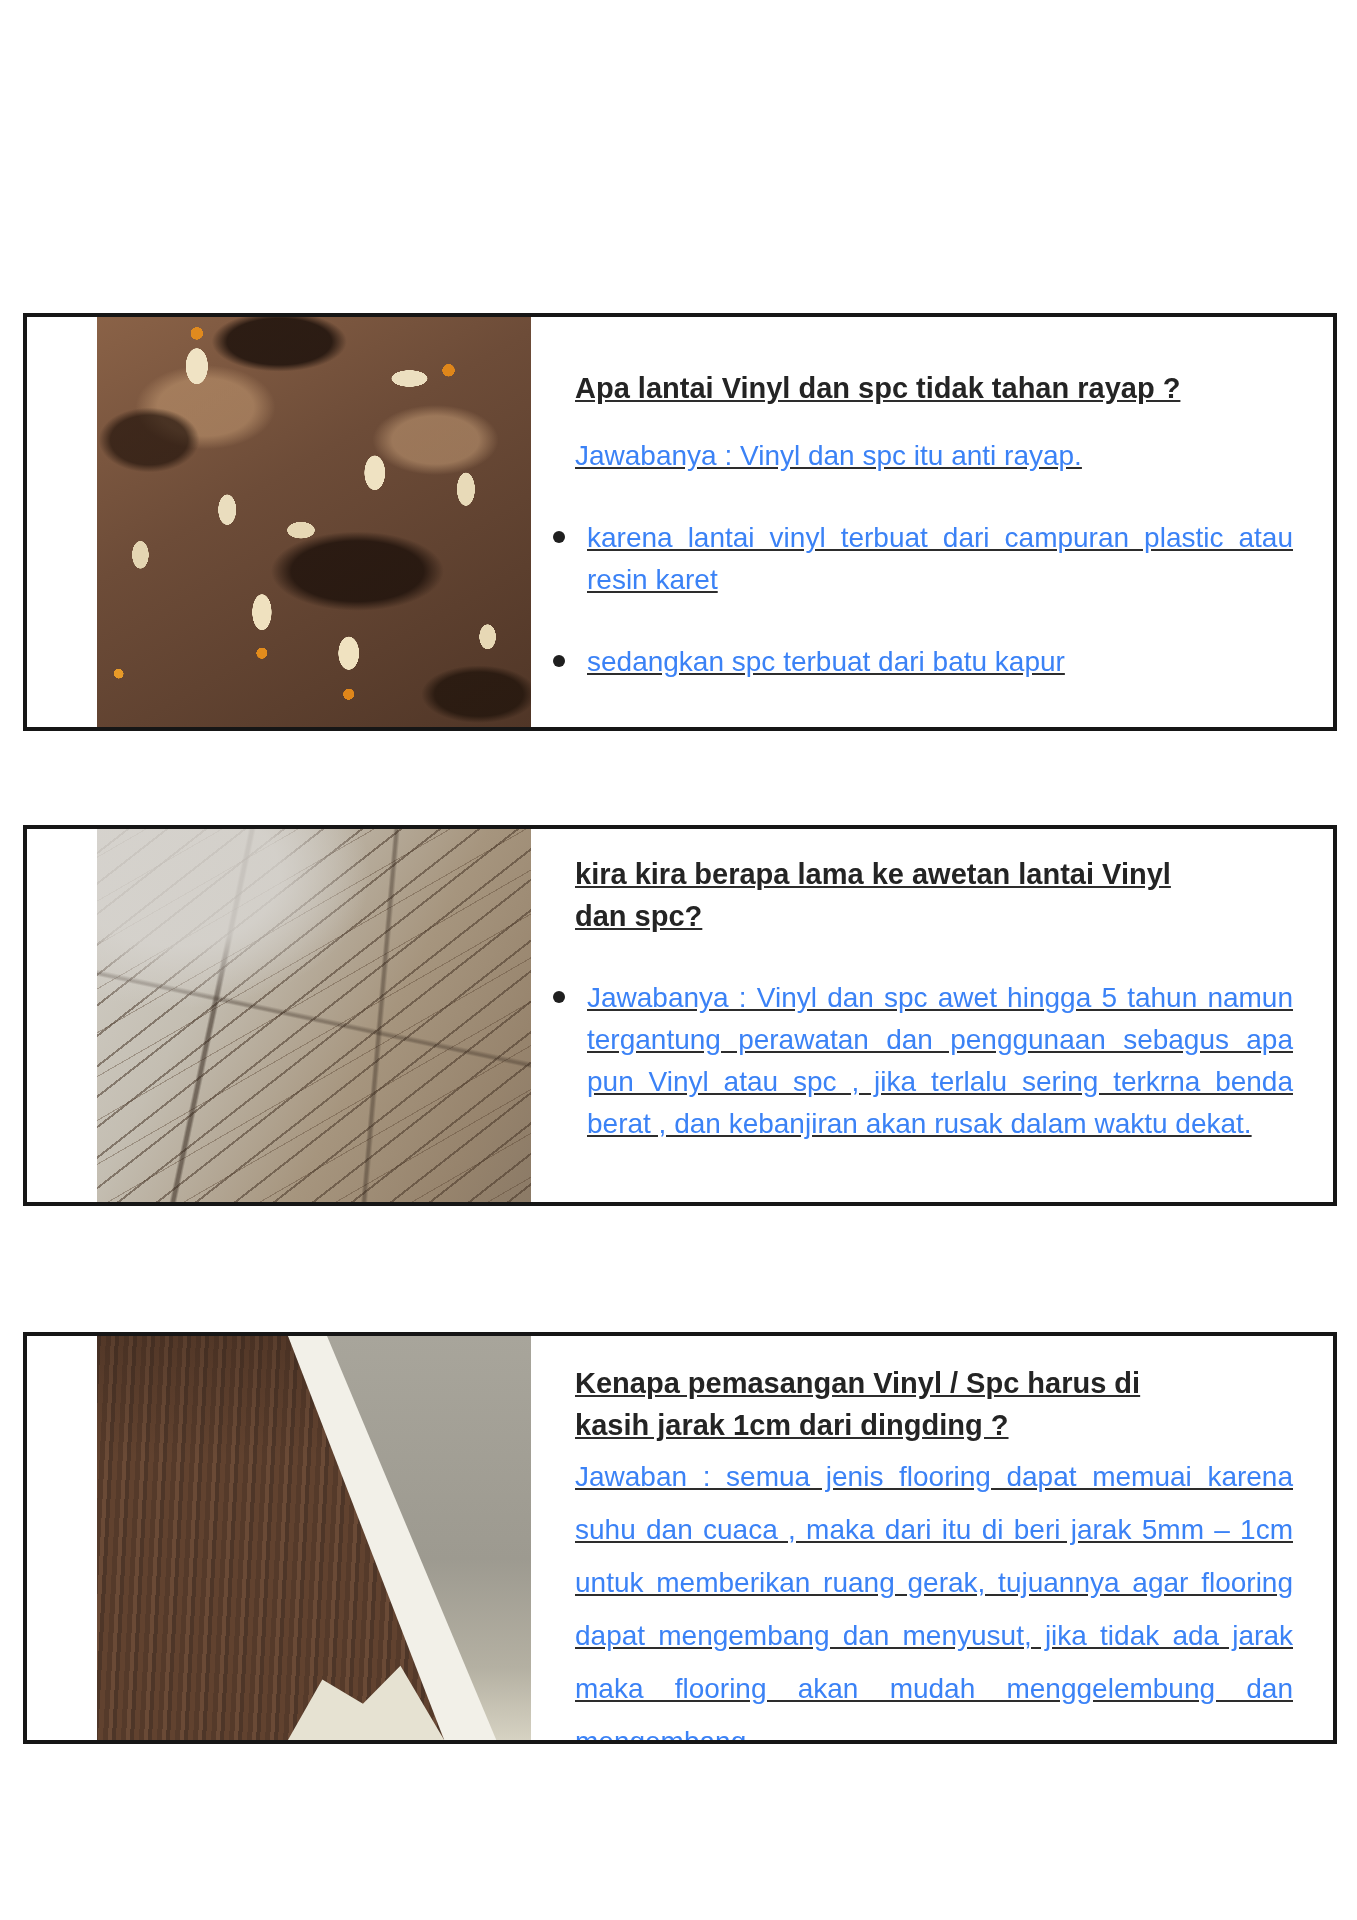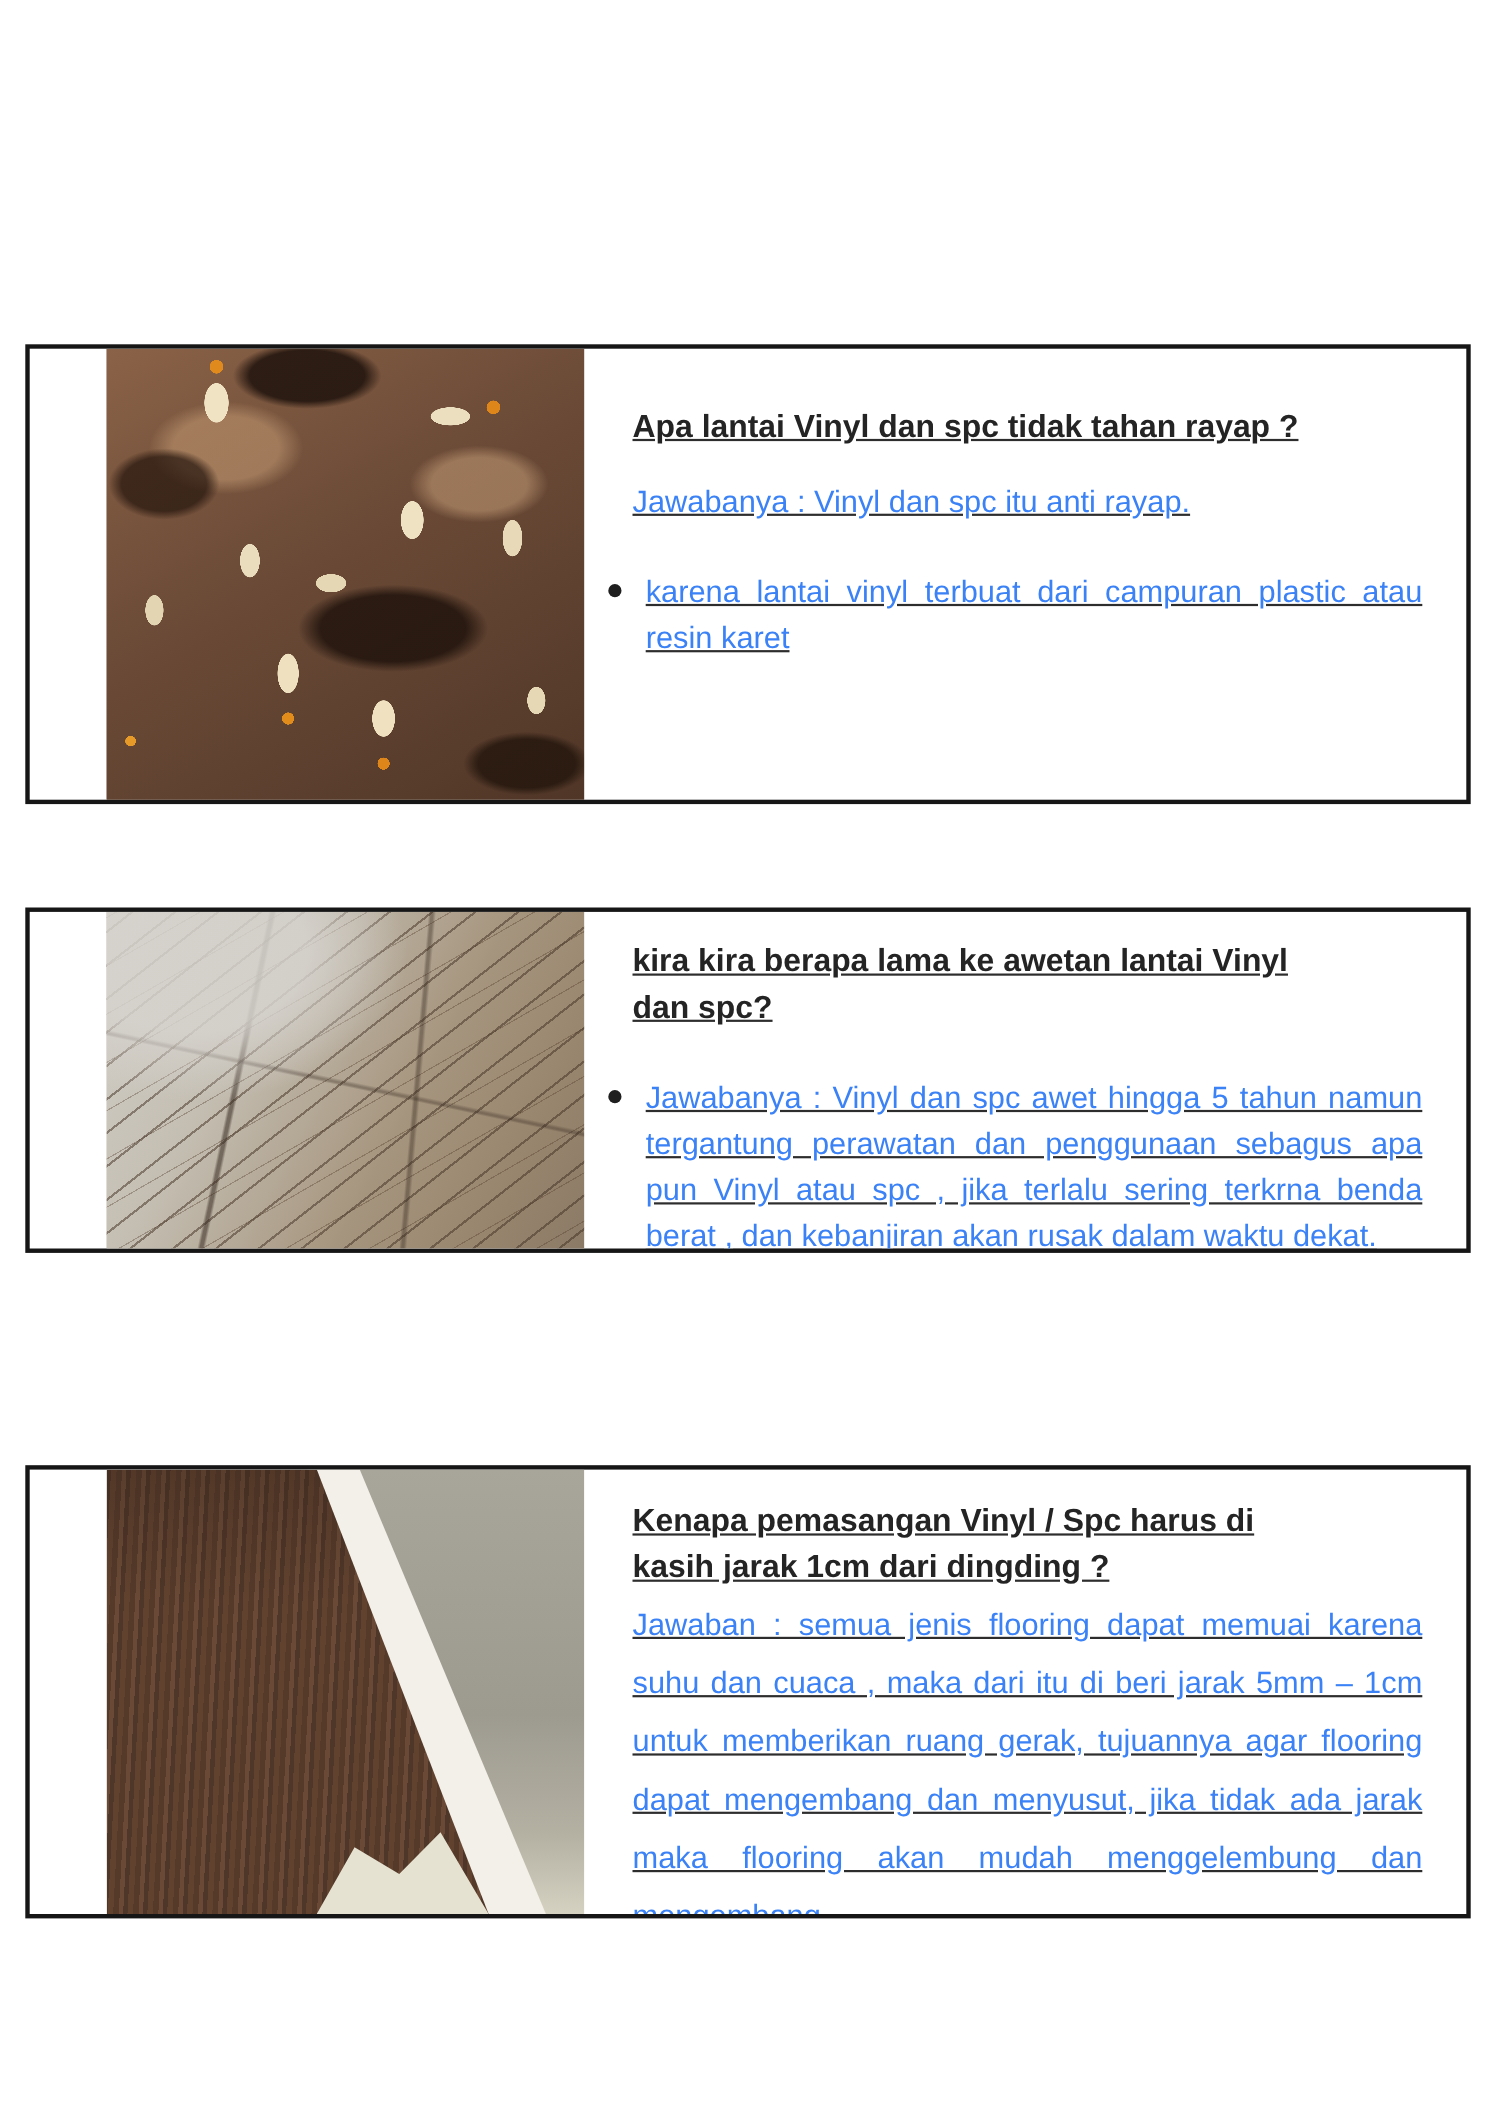--- a/index.html
+++ b/index.html
@@ -16,21 +16,21 @@
   .title{
     font-size:40px;font-weight:bold;color:#262626;padding-left:215px;letter-spacing:.5px;
   }
   
   .qa-box{
     position:absolute;left:23px;width:1314px;
     border:4px solid #161616;box-sizing:border-box;background:#fff;
     display:flex;overflow:hidden;text-decoration:underline;
   }
   #box1{top:313px;height:418px;}
-  #box2{top:825px;height:314px;}
+  #box2{top:825px;height:381px;}
   #box3{top:1332px;height:412px;}
   .photo{margin-left:70px;width:434px;height:100%;flex:none;position:relative;overflow:hidden;}
   .content{flex:1;padding:0 40px 0 22px;box-sizing:border-box;}
   .q{margin:0;font-size:29px;font-weight:bold;color:#242424;line-height:42px;}
   .a,.btext,.para{margin:0;font-size:28px;line-height:42px;color:#3b82f6;}
   .indent{margin-left:22px;}
   .nowrap{white-space:nowrap;}
   .just{text-align:justify;}
   .bullet{display:flex;}
   .dot{width:12px;height:12px;border-radius:50%;background:#1f1f1f;flex:none;margin-top:14px;margin-right:22px;}
@@ -113,20 +113,24 @@
 
   <section class="qa-box" id="box1">
     <div class="photo photo-termites"></div>
     <div class="content">
       <h2 class="q indent nowrap mt-q1">Apa lantai Vinyl dan spc tidak tahan rayap ?</h2>
       <p class="a indent mt-a1">Jawabanya : Vinyl dan spc itu anti rayap.</p>
       <div class="bullet mt-b1">
         <span class="dot"></span>
         <p class="btext just">karena lantai vinyl terbuat dari campuran plastic atau resin karet</p>
       </div>
+      <div class="bullet mt-b2">
+        <span class="dot"></span>
+        <p class="btext">sedangkan spc terbuat dari batu kapur</p>
+      </div>
     </div>
   </section>
 
   <section class="qa-box" id="box2">
     <div class="photo photo-floor"></div>
     <div class="content">
       <h2 class="q indent w2 mt-q2">kira kira berapa lama ke awetan lantai Vinyl dan spc?</h2>
       <div class="bullet mt-p2">
         <span class="dot"></span>
         <p class="btext just">Jawabanya : Vinyl dan spc awet hingga 5 tahun namun tergantung perawatan dan penggunaan sebagus apa pun Vinyl atau spc , jika terlalu sering terkrna benda berat , dan kebanjiran akan rusak dalam waktu dekat.</p>

